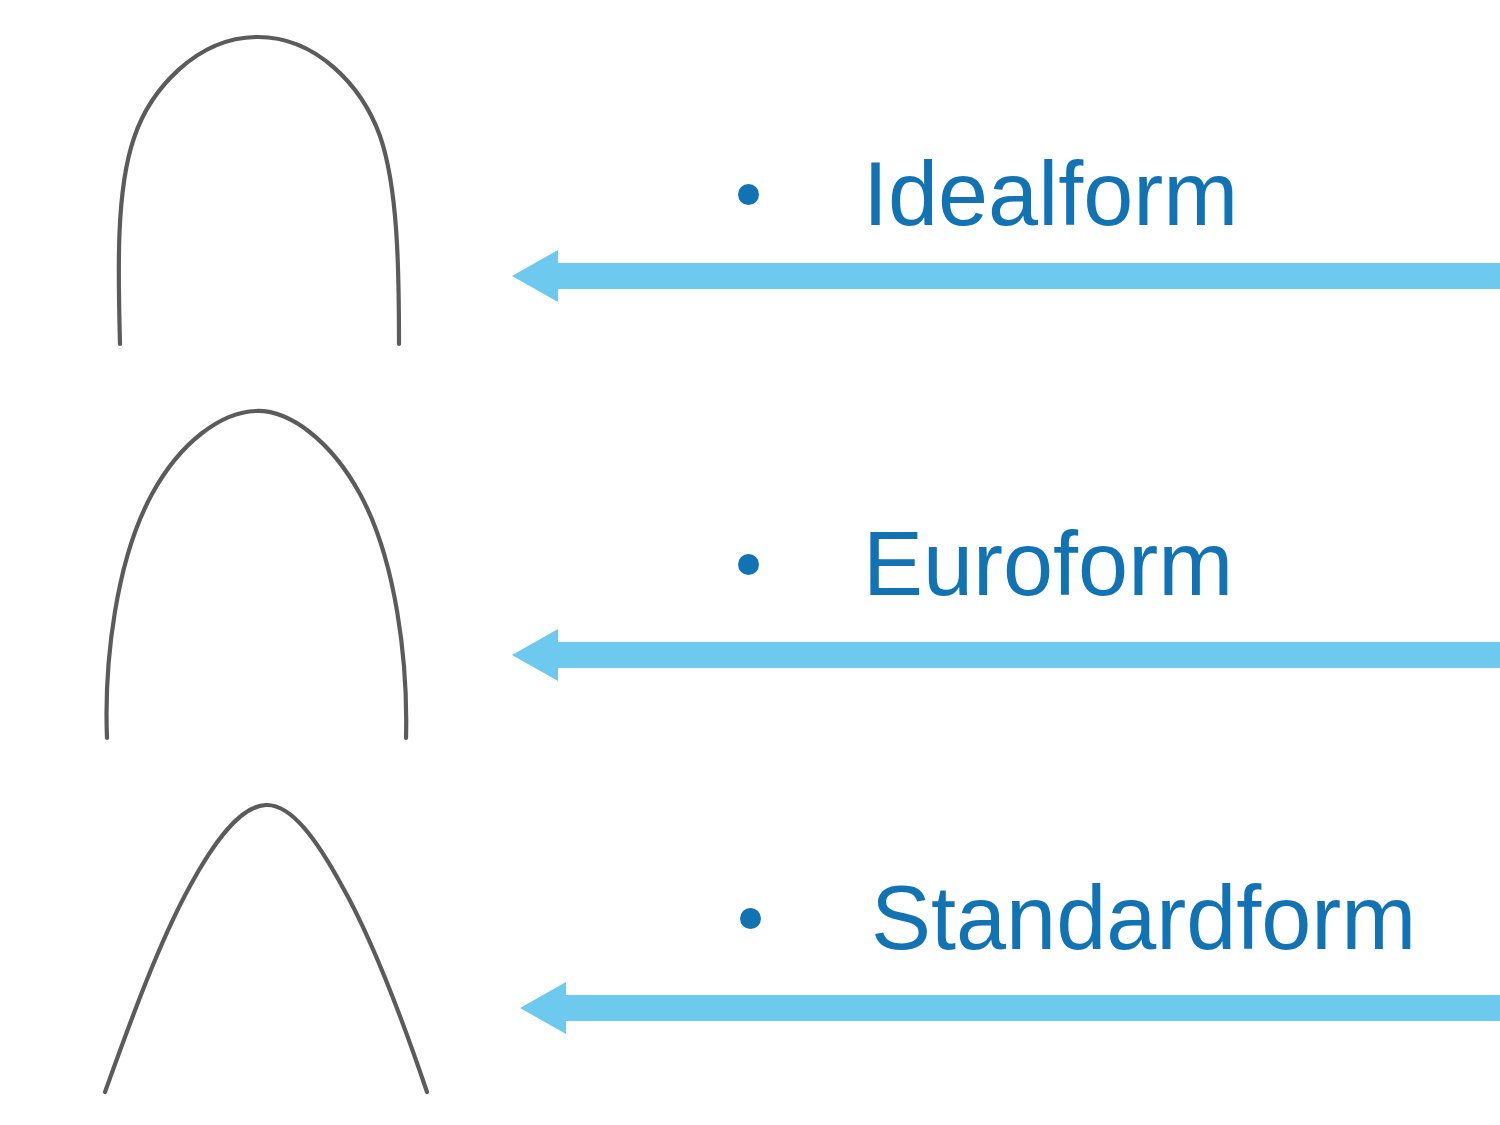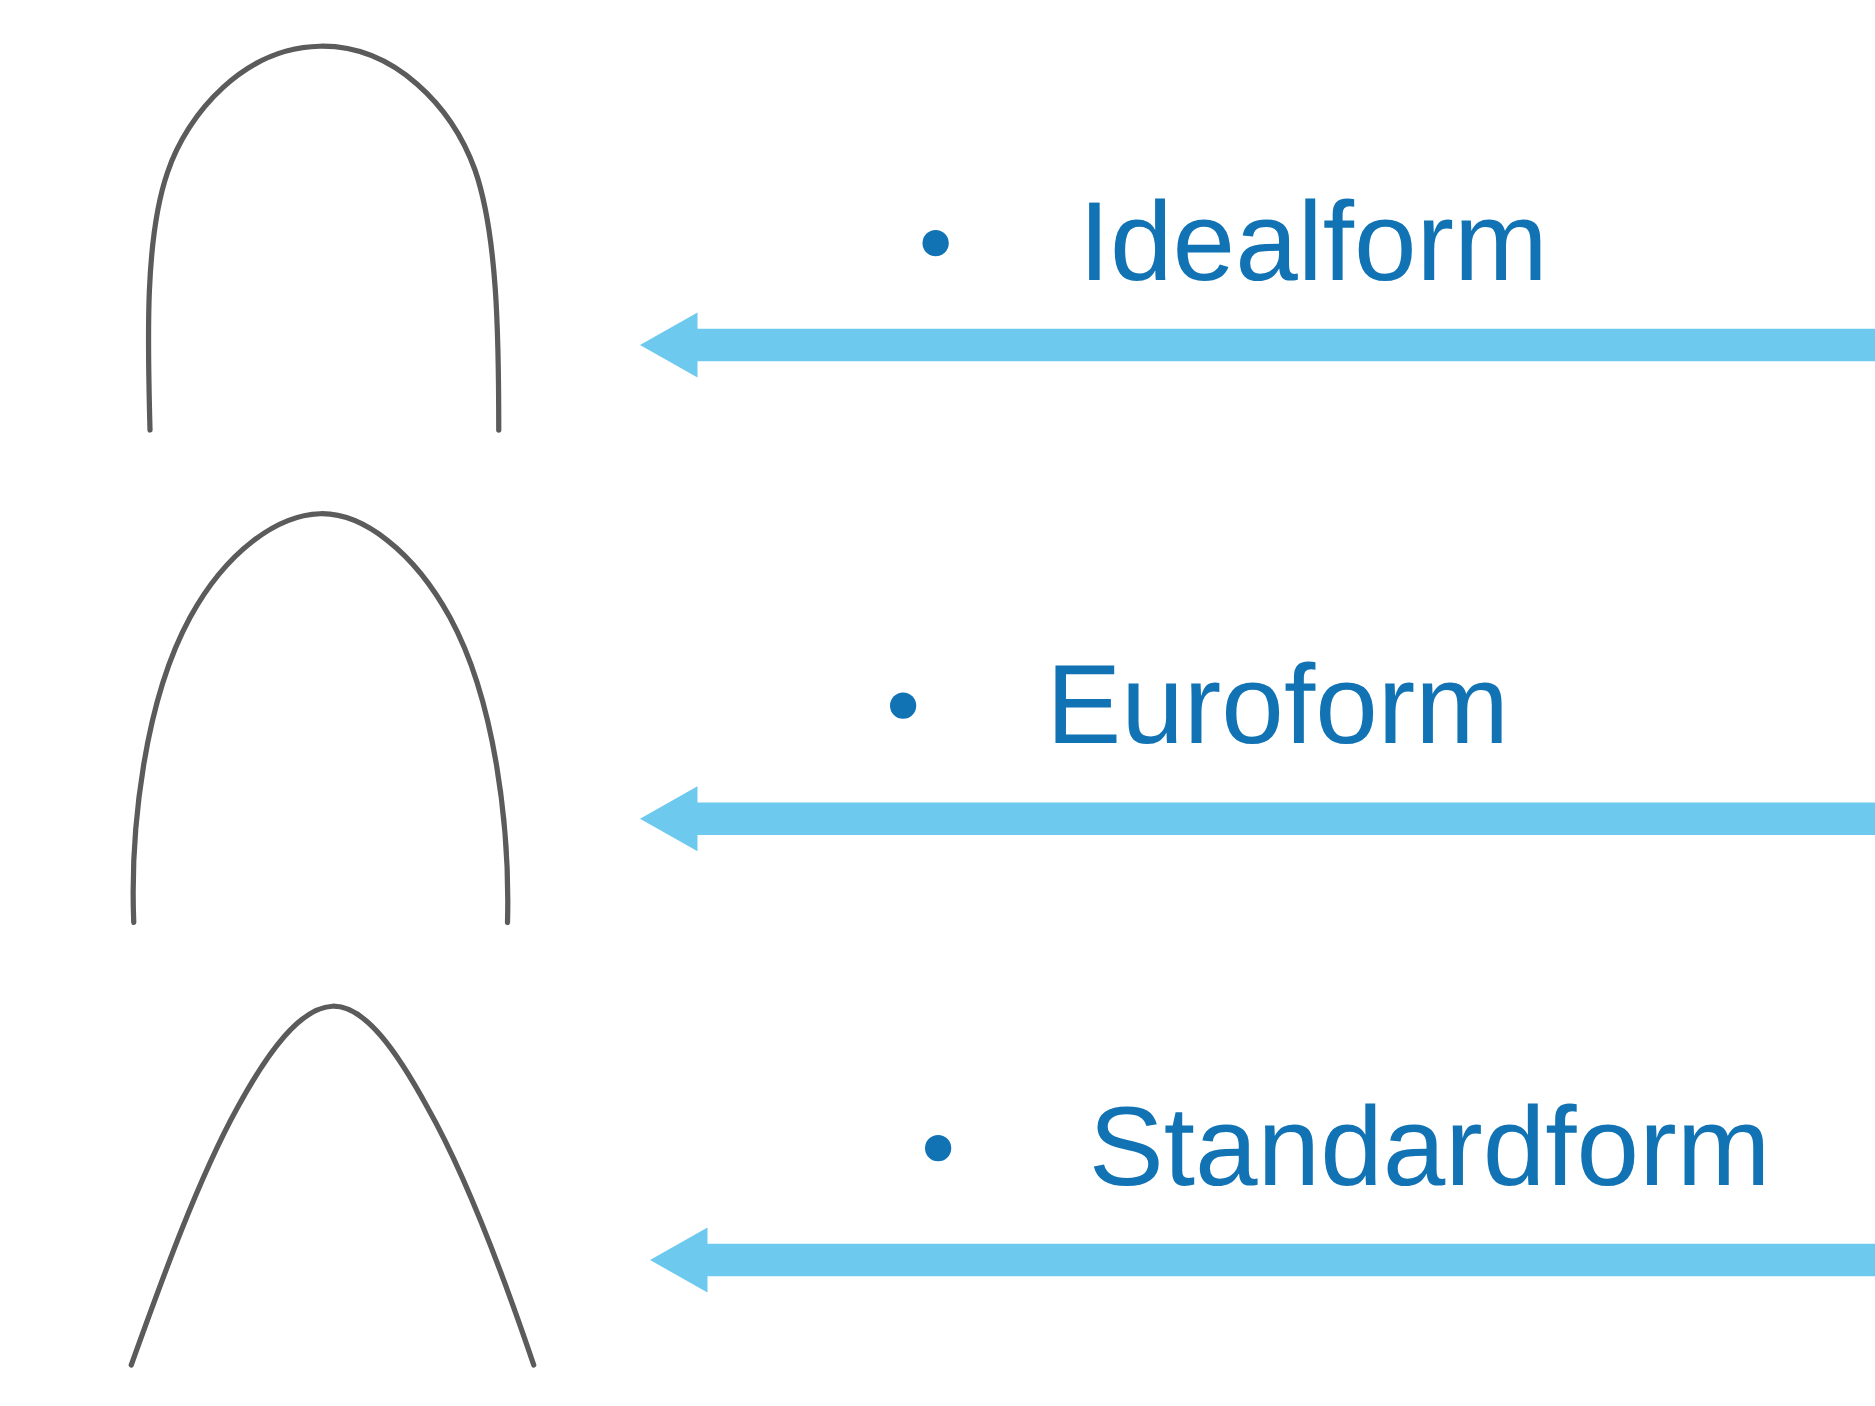--- a/index.html
+++ b/index.html
@@ -82,21 +82,21 @@
   <div class="arch-wrap" style="top:400px;">
     <svg class="arch-svg" width="420" height="350" viewBox="0 0 420 350">
       <path d="M 107 338
                C 104 262, 116 160, 152 94
                C 181 41, 222 12, 256 11
                C 290 10, 331 41, 360 94
                C 396 160, 408 262, 406 338" fill="none" stroke="#5b5b5b" stroke-width="4.2" stroke-linecap="round"></path>
     </svg>
   </div>
 
-  <div class="row-label" style="left:712px; top:518px; height:92px;">
+  <div class="row-label" style="left:738px; top:518px; height:92px;">
     <span class="bullet-dot"></span>
     <span class="row-text" style="margin-left:104px;">Euroform</span>
   </div>
 
   <div class="arrow-wrap" style="top:627px;">
     <svg class="arrow-svg" width="1500" height="56" viewBox="0 0 1500 56">
       <path d="M 512 28 L 558 2 L 558 15 L 1500 15 L 1500 41 L 558 41 L 558 54 Z" fill="#6ec9ef"></path>
     </svg>
   </div>
 

